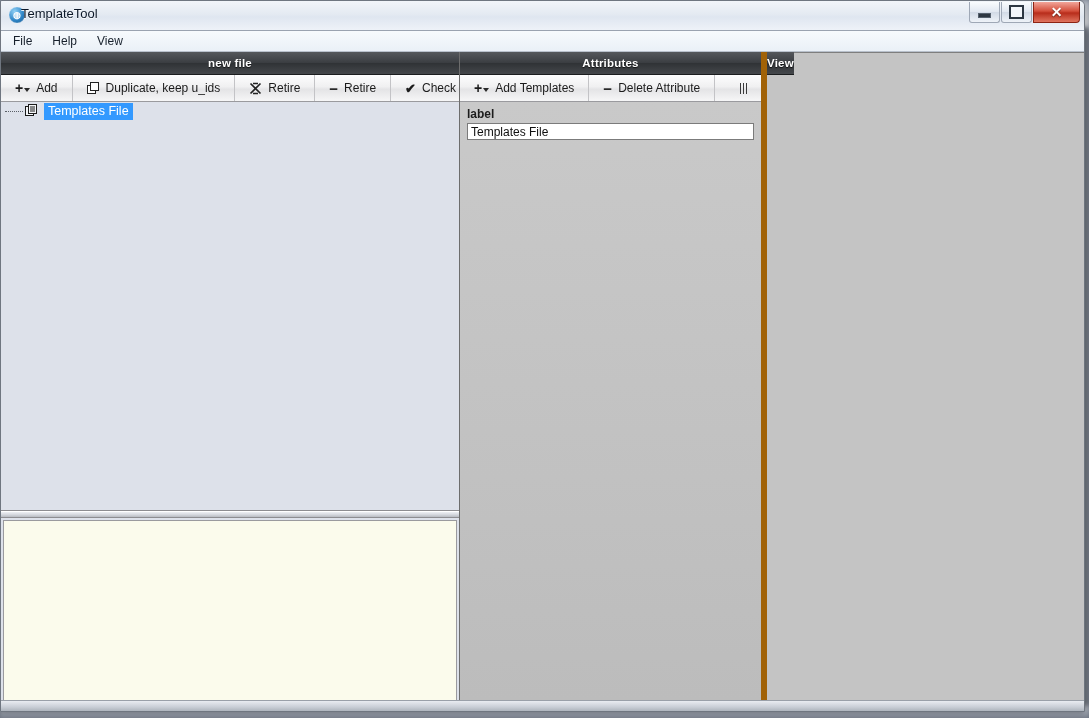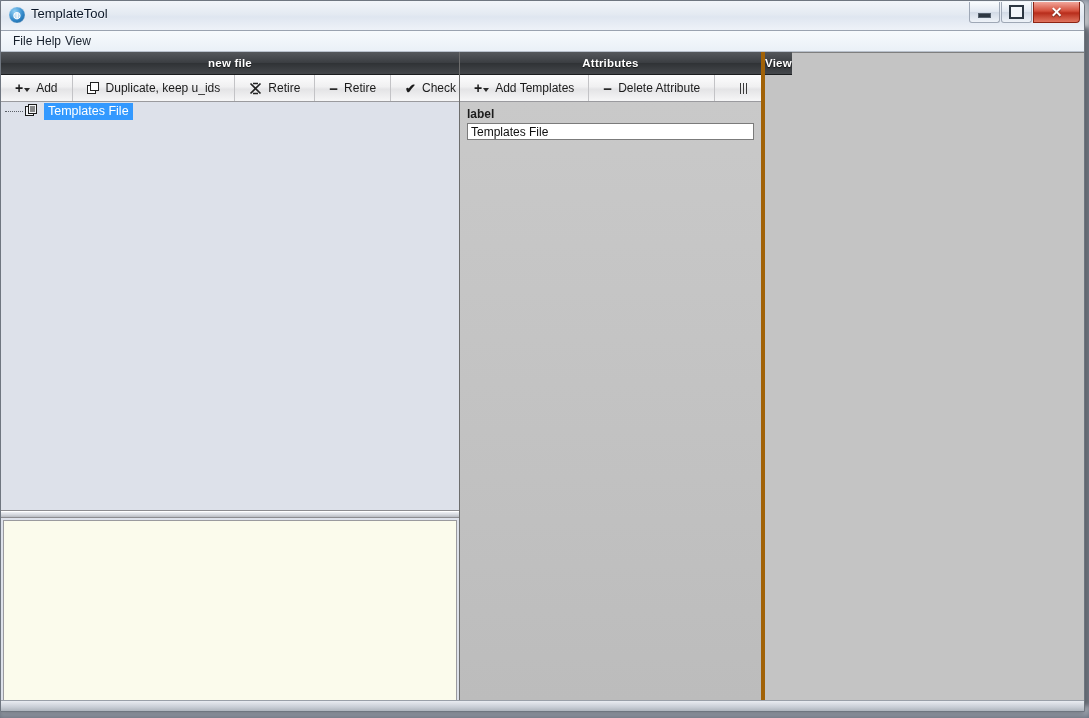--- a/index.html
+++ b/index.html
@@ -64,21 +64,21 @@
   #titlebar .tb-icon {
     position: absolute; left: 8px; top: 6px;
     width: 16px; height: 16px;
     border-radius: 50%;
     background: radial-gradient(circle at 35% 28%, #8fd0f5 0%, #2f86c8 55%, #13568f 100%);
     box-shadow: inset 0 0 1px #fff;
     display: flex; align-items: center; justify-content: center;
     color: #fff; font-size: 9px; font-weight: bold; line-height: 1;
   }
   #titlebar .tb-title {
-    position: absolute; left: 30px; top: 5px;
+    position: absolute; left: 20px; top: 5px;
     font-size: 13px; color: #0b1728;
     text-shadow: 0 1px 0 rgba(255,255,255,.85);
     white-space: nowrap;
   }
 
   .winbtns {
     position: absolute; right: 4px; top: 1px;
     display: flex; gap: 0;
   }
   .winbtn {
@@ -108,20 +108,21 @@
     text-shadow: 0 1px 1px rgba(0,0,0,.5);
   }
 
   
   #menubar {
     height: 20px;
     background: linear-gradient(180deg, #f7fafd 0%, #eaf0f7 100%);
     border-bottom: 1px solid #b9c1cc;
     display: flex; align-items: center;
     padding-left: 10px;
+    gap: 16px;
   }
   #menubar .mi {
     font-size: 12px; color: #17202c;
     padding: 1px 2px;
     cursor: default;
   }
 
   
   #panes {
     position: absolute;
@@ -228,21 +229,21 @@
     margin: 2px 2px 0 2px;
     overflow: hidden;
     font-size: 12px; color: #202020;
     padding: 2px 4px;
   }
 
   
   #mid-col {
     width: 301px;
     display: flex; flex-direction: column;
-    border-right: 4px solid #a16207;
+    border-right: 6px solid #a16207;
     background: #c4c4c4;
     overflow: hidden;
   }
   #attr-toolbar {
     height: 26px;
     flex: 0 0 auto;
     background: linear-gradient(180deg, #fdfdfe 0%, #f0f0f1 45%, #e4e4e6 55%, #f6f6f7 100%);
     border-bottom: 1px solid #9a9a9e;
     display: flex; align-items: stretch;
     position: relative;

